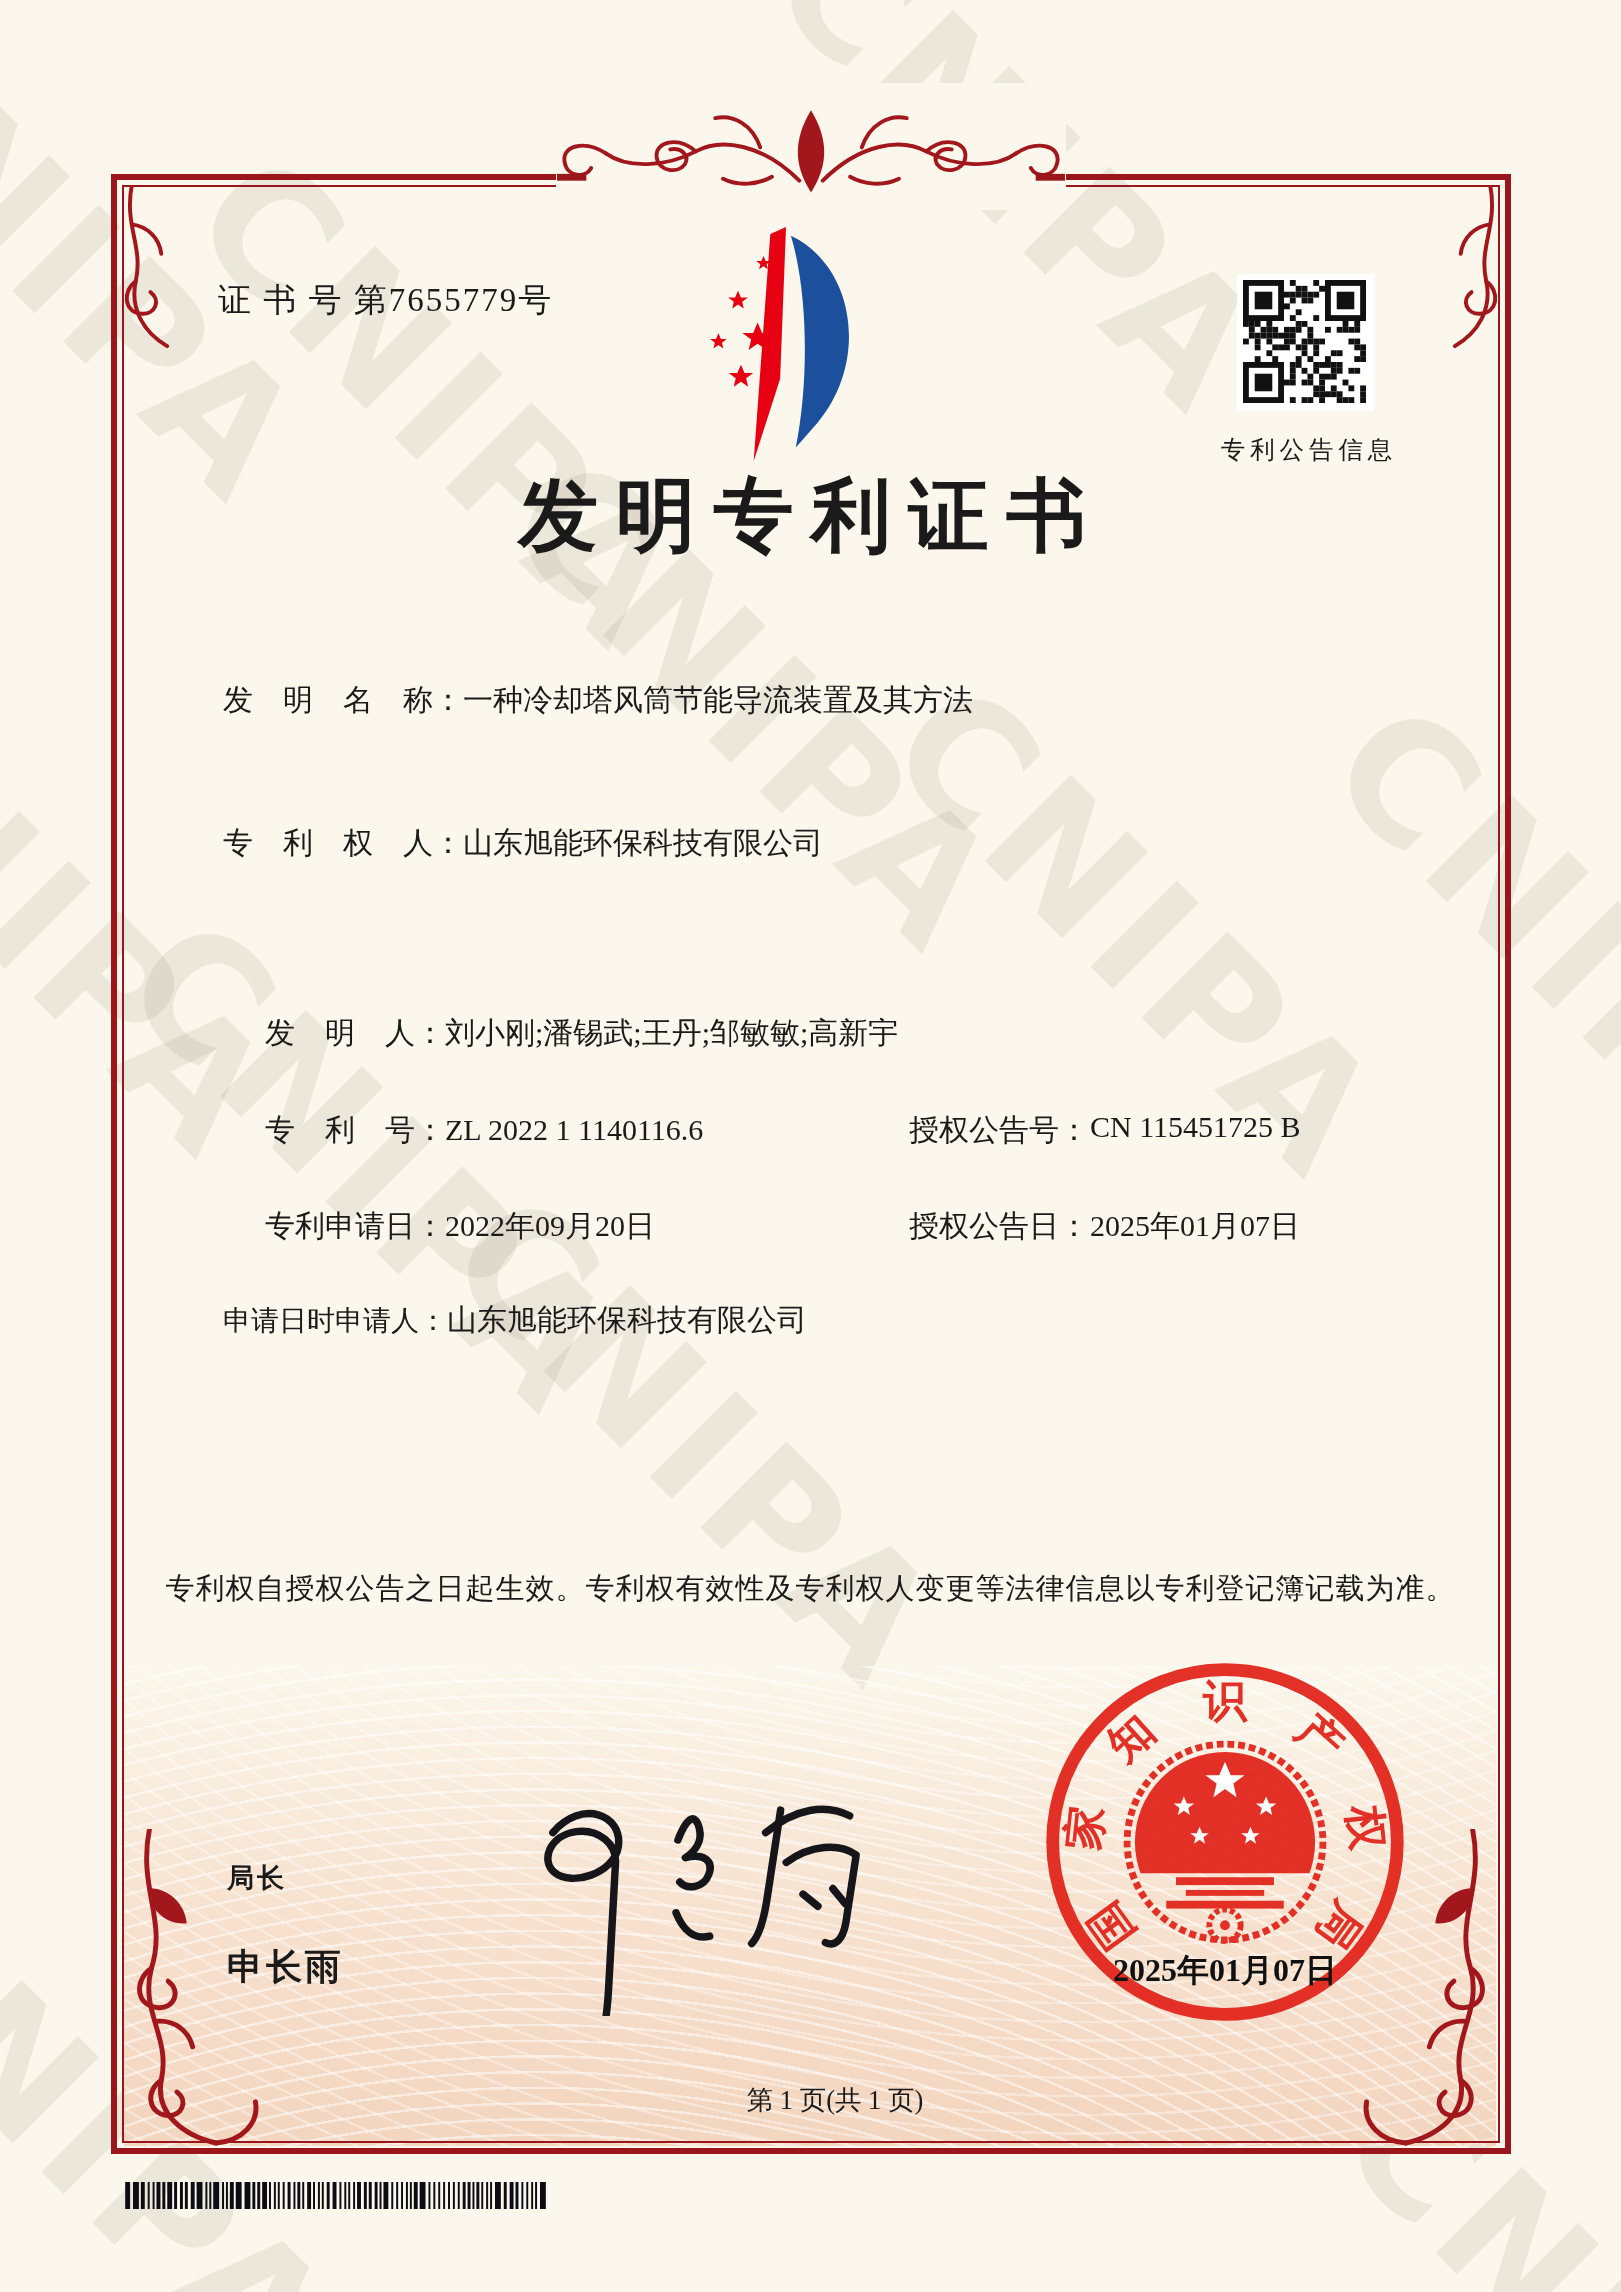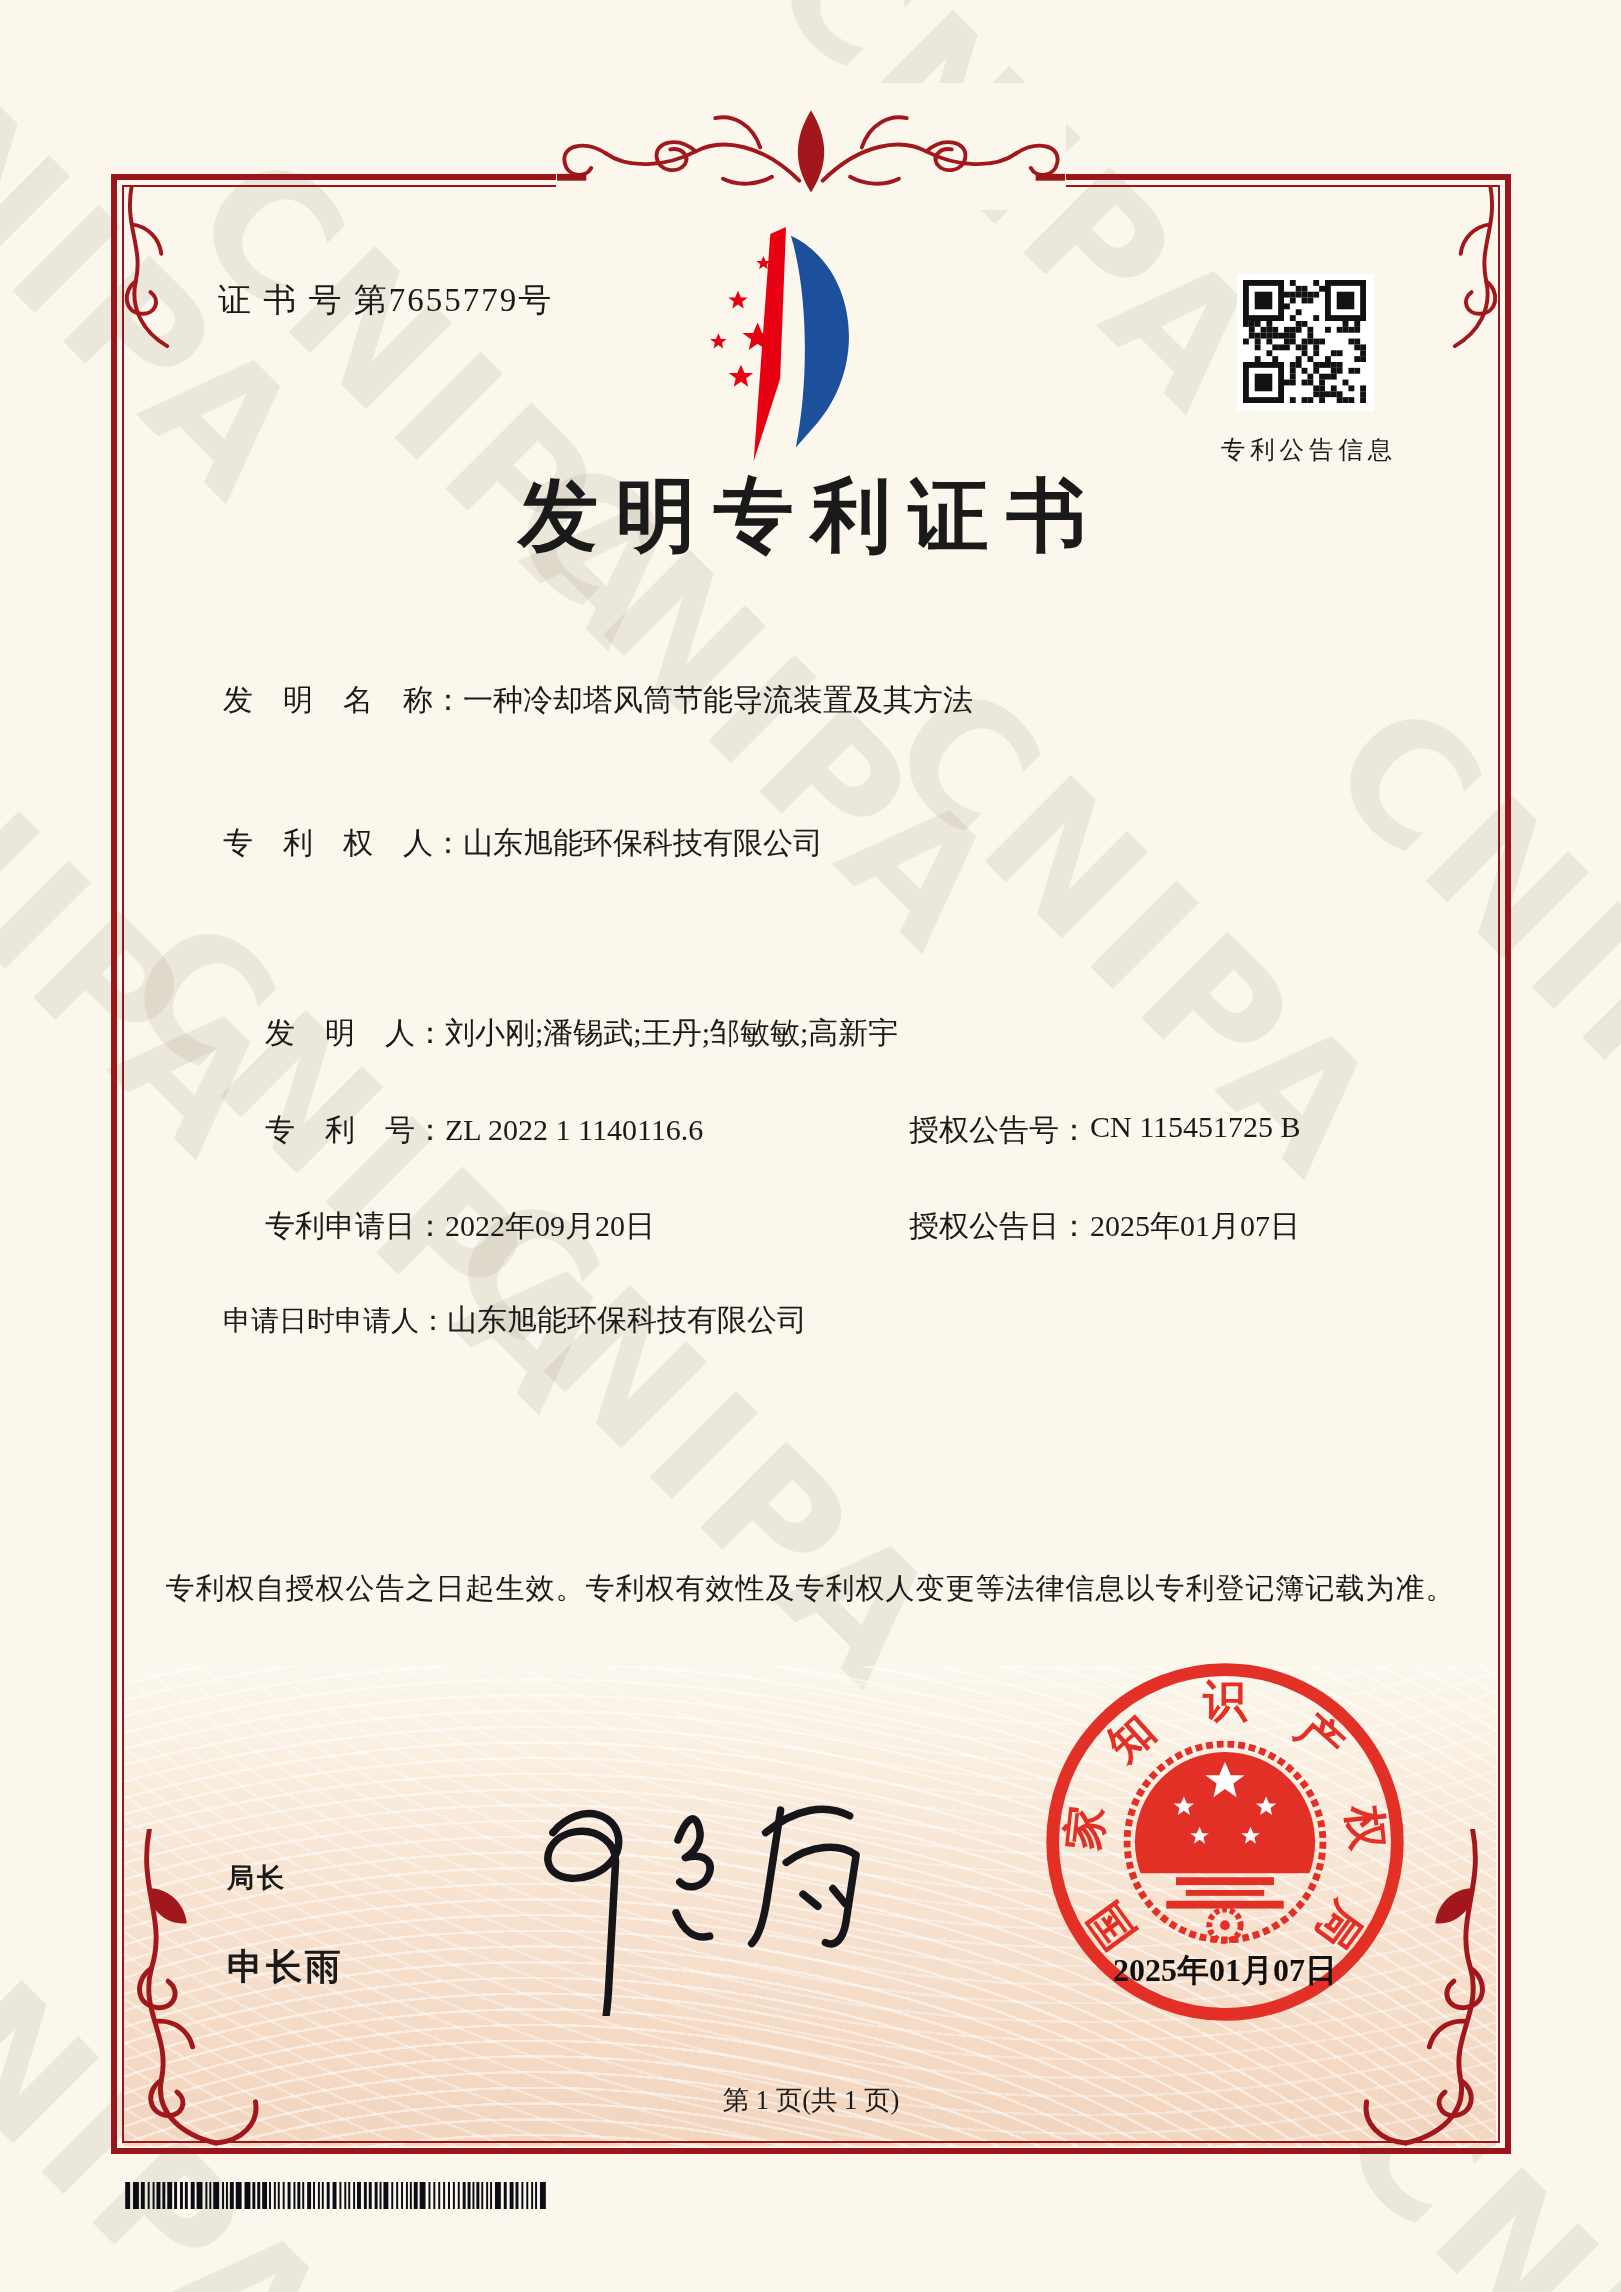--- a/index.html
+++ b/index.html
@@ -63,21 +63,21 @@
   .seal svg{position:absolute;left:0;top:0;}
   .seal-ring{position:absolute;left:0;top:0;width:376px;height:376px;}
   .seal-ch{
     position:absolute;left:50%;top:50%;width:51px;height:51px;margin:-25.5px 0 0 -25.5px;
     display:flex;align-items:center;justify-content:center;
     font-size:44px;font-weight:700;color:#e2251b;
   }
   .seal-date{position:absolute;z-index:7;left:1037px;top:1949px;width:376px;text-align:center;
     font-size:32px;font-weight:700;color:#111;}
   
-  .footer{position:absolute;z-index:6;left:111px;top:2082px;width:1400px;text-align:center;font-size:26.5px;}
+  .footer{position:absolute;z-index:6;left:111px;top:2082px;width:1400px;text-align:center;font-size:26.5px;padding-left:24px;}
   .barcode{position:absolute;z-index:5;left:125px;top:2182px;}
 </style>
 </head>
 <body>
 
 <div class="page">
 
   <span class="wm" style="left:-88px;top:-29px">CNIPA</span>
   <span class="wm" style="left:872px;top:-118px">CNIPA</span>
   <span class="wm" style="left:294px;top:118px">CNIPA</span>

